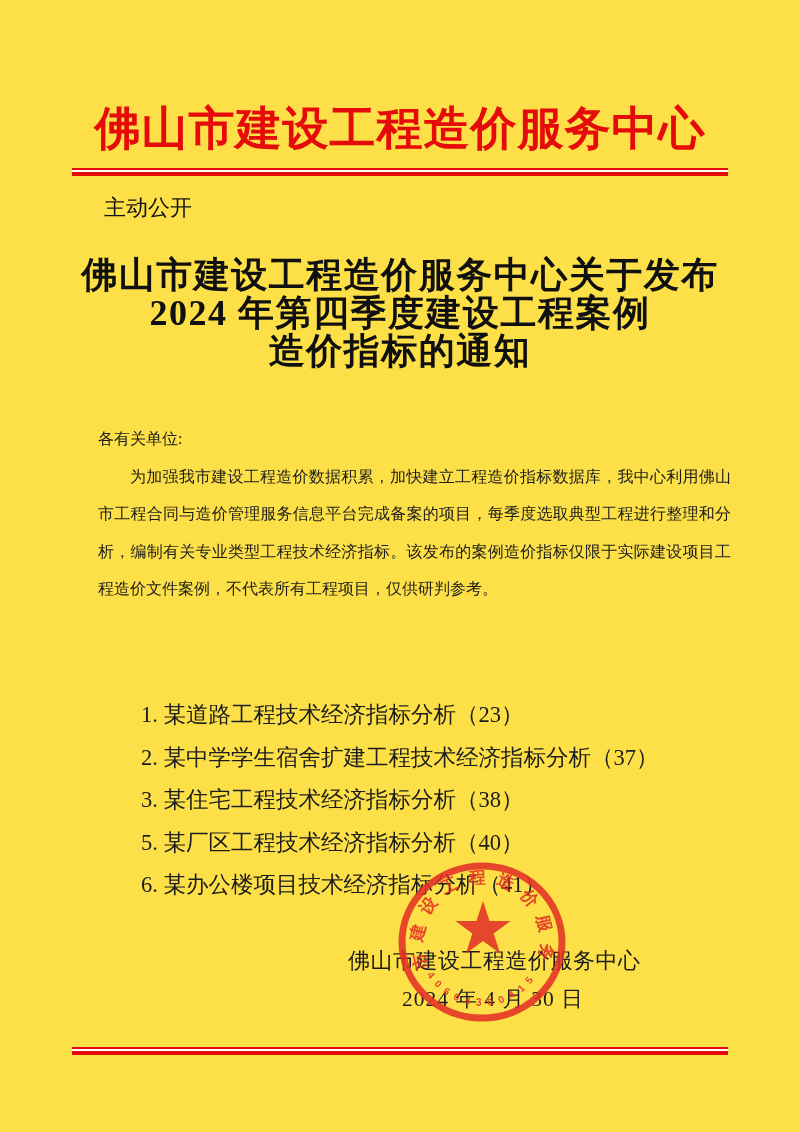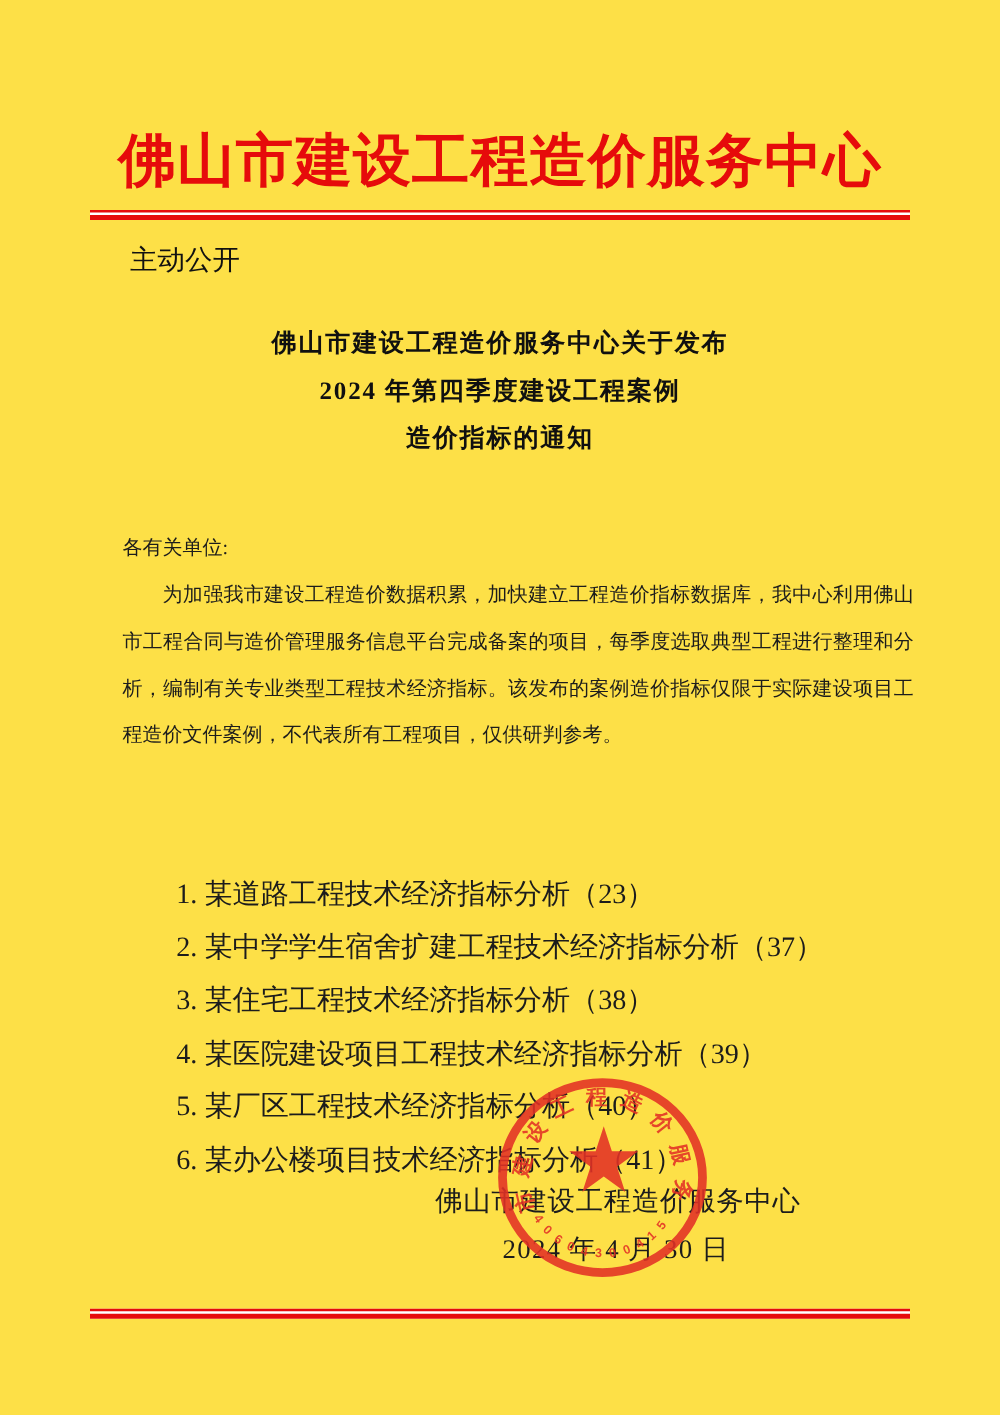--- a/index.html
+++ b/index.html
@@ -27,21 +27,21 @@
   .rule-header{top:168px;}
   .rule-footer{top:1047px;}
   .disclosure{
     position:absolute;left:104px;top:193px;
     font-size:22px;color:#111;
     font-family:"Liberation Sans", sans-serif;
   }
   .doc-title{
     position:absolute;top:256px;left:0;width:100%;
     text-align:center;
-    font-size:20px;font-weight:bold;letter-spacing:1.5px;
+    font-size:36px;font-weight:bold;letter-spacing:1.5px;
     line-height:38px;color:#101010;
   }
   .body-text{
     position:absolute;left:98px;top:420px;width:633px;
     font-size:16px;line-height:37.6px;
     text-align:justify;
     color:#1c1c1c;
   }
   .body-text .para{text-indent:2em;margin:0;}
   .body-text .salutation{margin:0;}
@@ -95,21 +95,20 @@
   <div class="body-text">
     <p class="salutation">各有关单位:</p>
     <p class="para">为加强我市建设工程造价数据积累，加快建立工程造价指标数据库，我中心利用佛山市工程合同与造价管理服务信息平台完成备案的项目，每季度选取典型工程进行整理和分析，编制有关专业类型工程技术经济指标。该发布的案例造价指标仅限于实际建设项目工程造价文件案例，不代表所有工程项目，仅供研判参考。</p>
   </div>
 
   <div class="attachments">
     <div class="att-items">
         <div class="att-item">1. 某道路工程技术经济指标分析（23）</div>
         <div class="att-item">2. 某中学学生宿舍扩建工程技术经济指标分析（37）</div>
         <div class="att-item">3. 某住宅工程技术经济指标分析（38）</div>
-        <div class="att-item">4. 某医院建设项目工程技术经济指标分析（39）</div>
         <div class="att-item">5. 某厂区工程技术经济指标分析（40）</div>
         <div class="att-item">6. 某办公楼项目技术经济指标分析（41）</div>
       </div>
   </div>
 
   <div class="signature">佛山市建设工程造价服务中心</div>
 
   <div class="issue-date">2024 年 4 月 30 日</div>
 
   <svg class="seal" viewBox="-100 -100 200 200" xmlns="http://www.w3.org/2000/svg">

